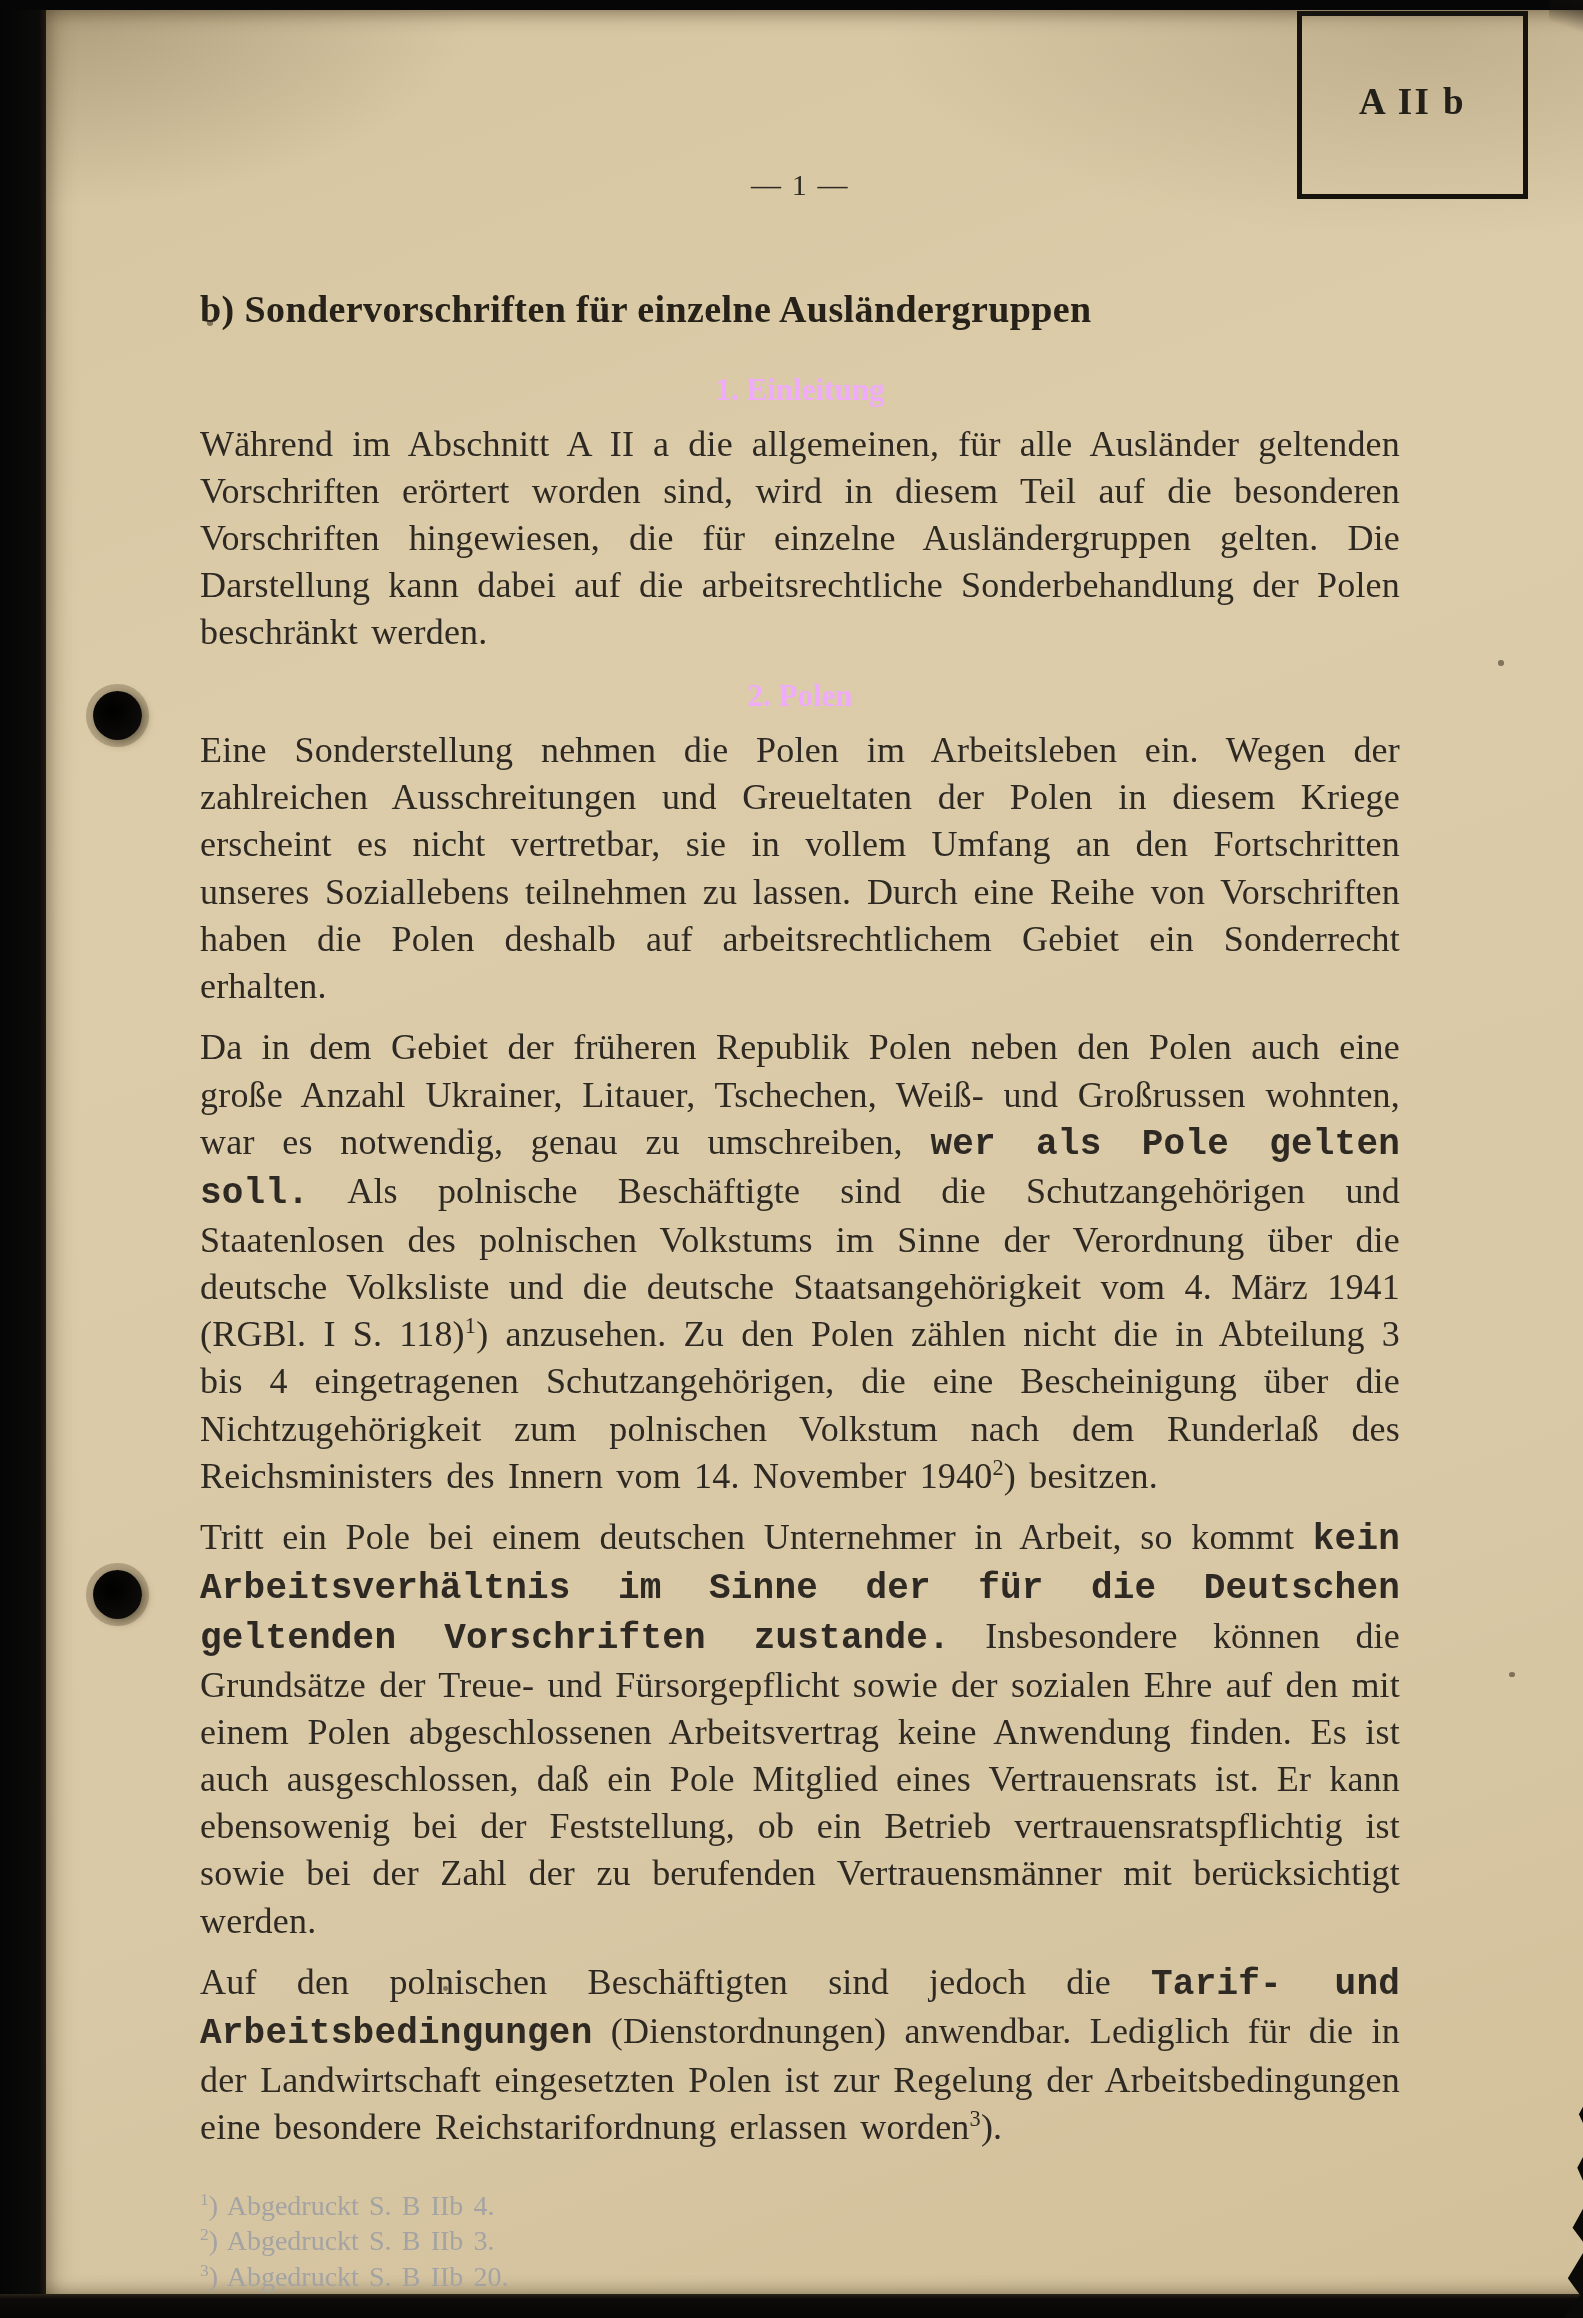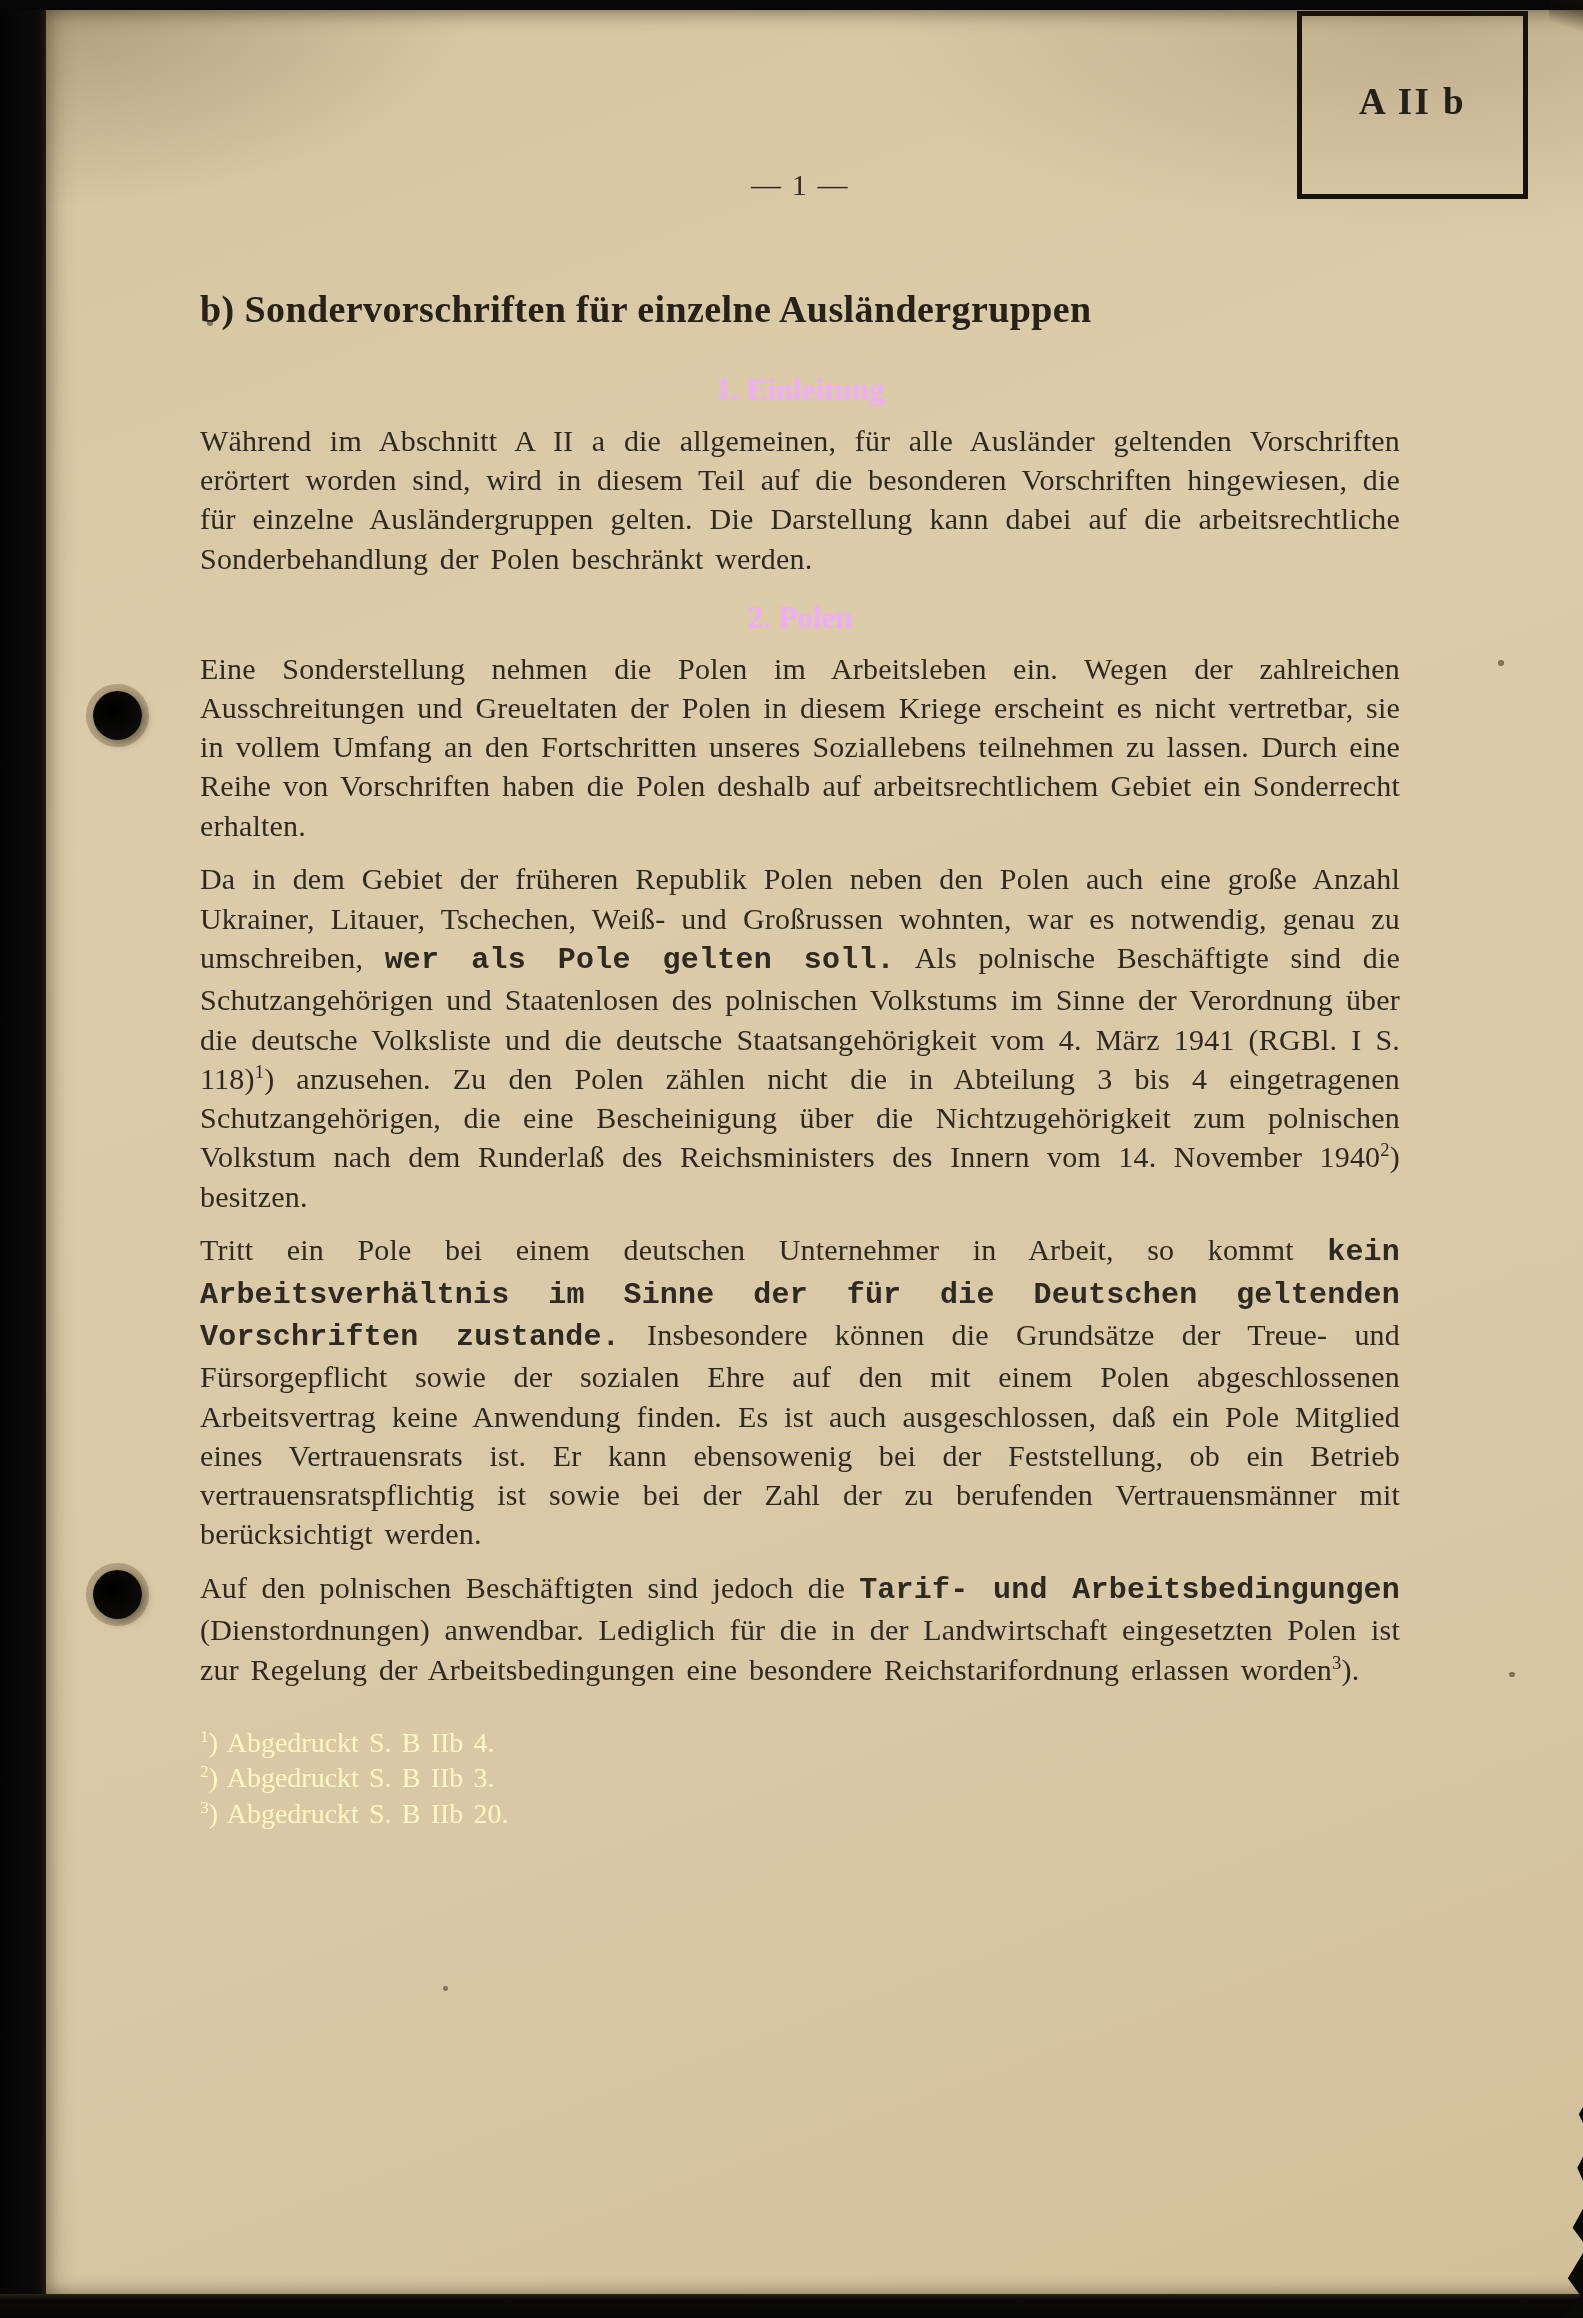--- a/index.html
+++ b/index.html
@@ -79,30 +79,30 @@
   .doc-heading {
     font-size: 38px; font-weight: 700; letter-spacing: 0.4px;
     margin: 0 0 41px 0; color: #262219;
   }
   .section-title {
     text-align: center; font-weight: 700; font-size: 31px;
     margin: 22px 0 12.7px 0; color: #f0abfc;
   }
   .content p {
     margin: 0 0 14.3px 0;
-    font-size: 30px; line-height: 1.31;
+    font-size: 36px; line-height: 1.31;
     text-align: justify;
     word-spacing: 4px; letter-spacing: 0.2px;
   }
   .b { font-weight: 700; font-family: Liberation Mono, monospace; }
   sup.fnref {
     font-size: 62%; vertical-align: super; line-height: 0;
   }
   .footnotes {
-    margin-top: 38px; font-size: 28px; color: #fef9c3;
+    margin-top: 38px; font-size: 28px; color: #a3a3a3;
   }
   .footnote { margin: 3.2px 0; word-spacing: 3.2px; }
   .footnote sup { font-size: 62%; vertical-align: super; }
   
   .hole {
     position: absolute; width: 49px; height: 49px;
     background: radial-gradient(circle at 40% 40%, #000 0%, #0c0b09 70%, #141210 100%);
     border-radius: 50%;
     box-shadow: 0 0 0 7.1px rgba(115,100,72,.40), 3.2px 2.4px 8px rgba(55,45,28,.7);
   }

